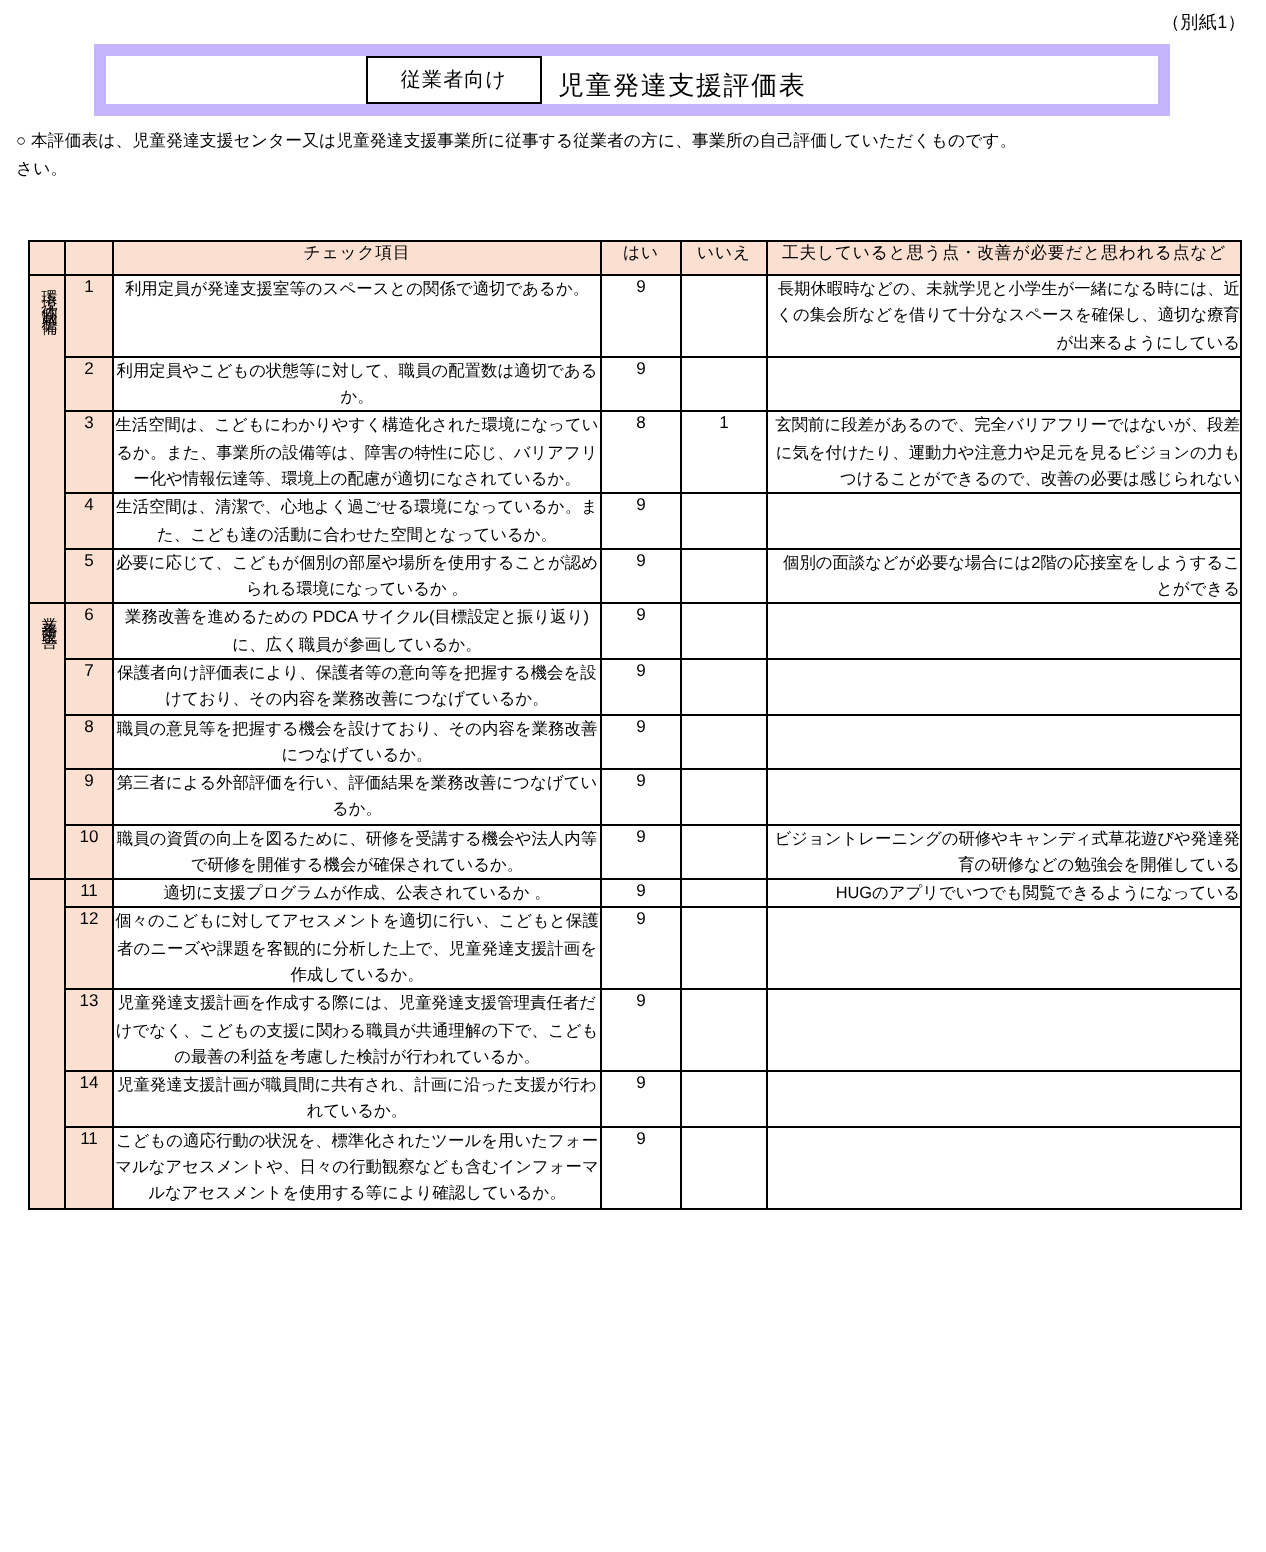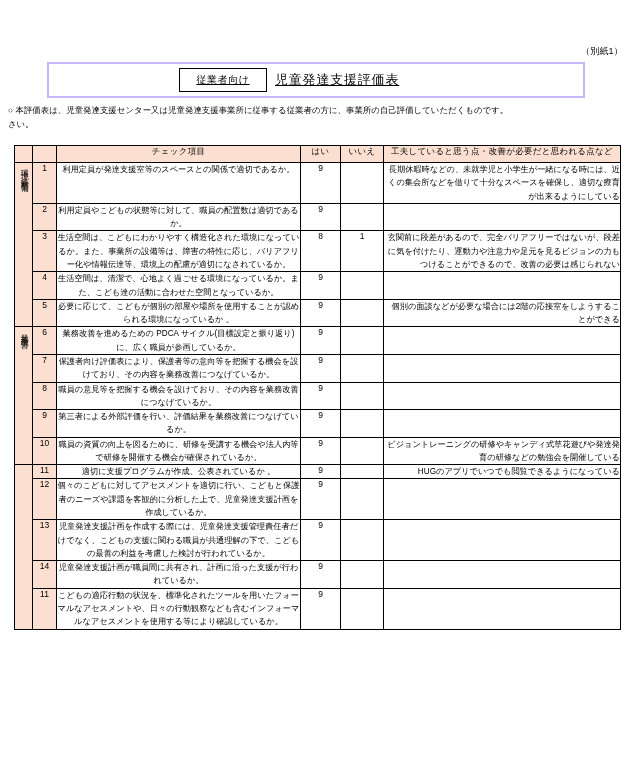--- a/index.html
+++ b/index.html
@@ -14,44 +14,42 @@
     color: #000000;
     overflow: hidden;
     position: relative;
   }
 
   .page {
     position: relative;
     width: 633px;
     height: 615px;
     box-sizing: border-box;
-    margin-top: 40px;
   }
 
   
   .sheet-no {
     position: absolute;
     top: 5px;
     right: 10px;
     font-size: 9px;
     letter-spacing: 0.2px;
   }
 
   
   .title-box {
     position: absolute;
     left: 47px;
     top: 22px;
     width: 538px;
     height: 36px;
-    border: 2px solid #c4b5fd;
+    border: 6px solid #c4b5fd;
     box-sizing: border-box;
     display: flex;
-    align-items: center;
-    text-decoration: underline;
+    align-items: flex-end;
   }
   .title-audience {
     margin-left: 130px;
     border: 1px solid #000;
     box-sizing: border-box;
     height: 24px;
     min-width: 88px;
     display: flex;
     align-items: center;
     justify-content: center;
@@ -75,21 +73,21 @@
     line-height: 1.65;
     letter-spacing: 0.05px;
   }
   .intro p { margin: 0; }
   .intro .l2 { text-indent: 4px; }
 
   
   .tbl-wrap {
     position: absolute;
     left: 14px;
-    top: 105px;
+    top: 120px;
     width: 606px;
   }
   table.eval {
     border-collapse: collapse;
     table-layout: fixed;
     width: 606px;
     font-size: 8px;
   }
   table.eval th, table.eval td {
     border: 1px solid #000;

